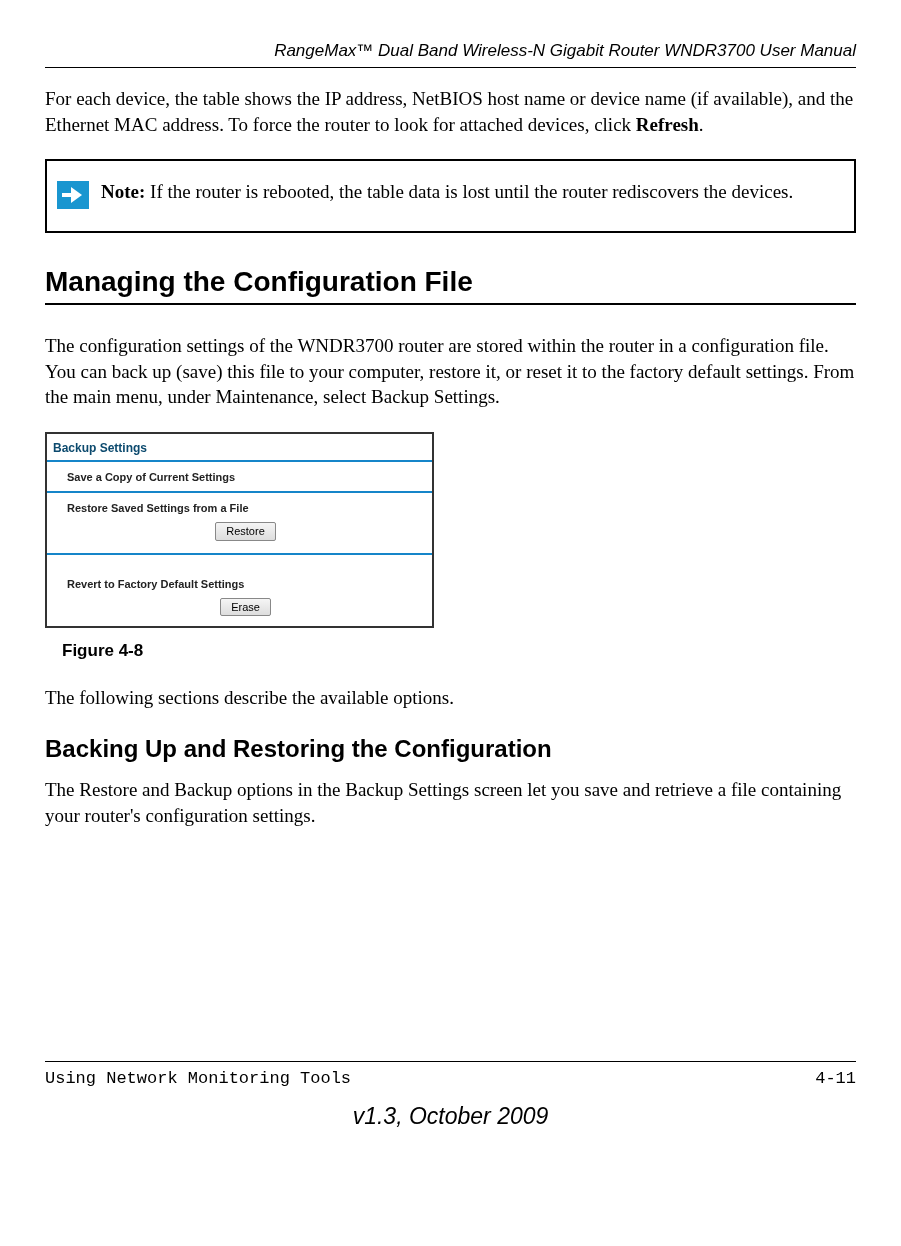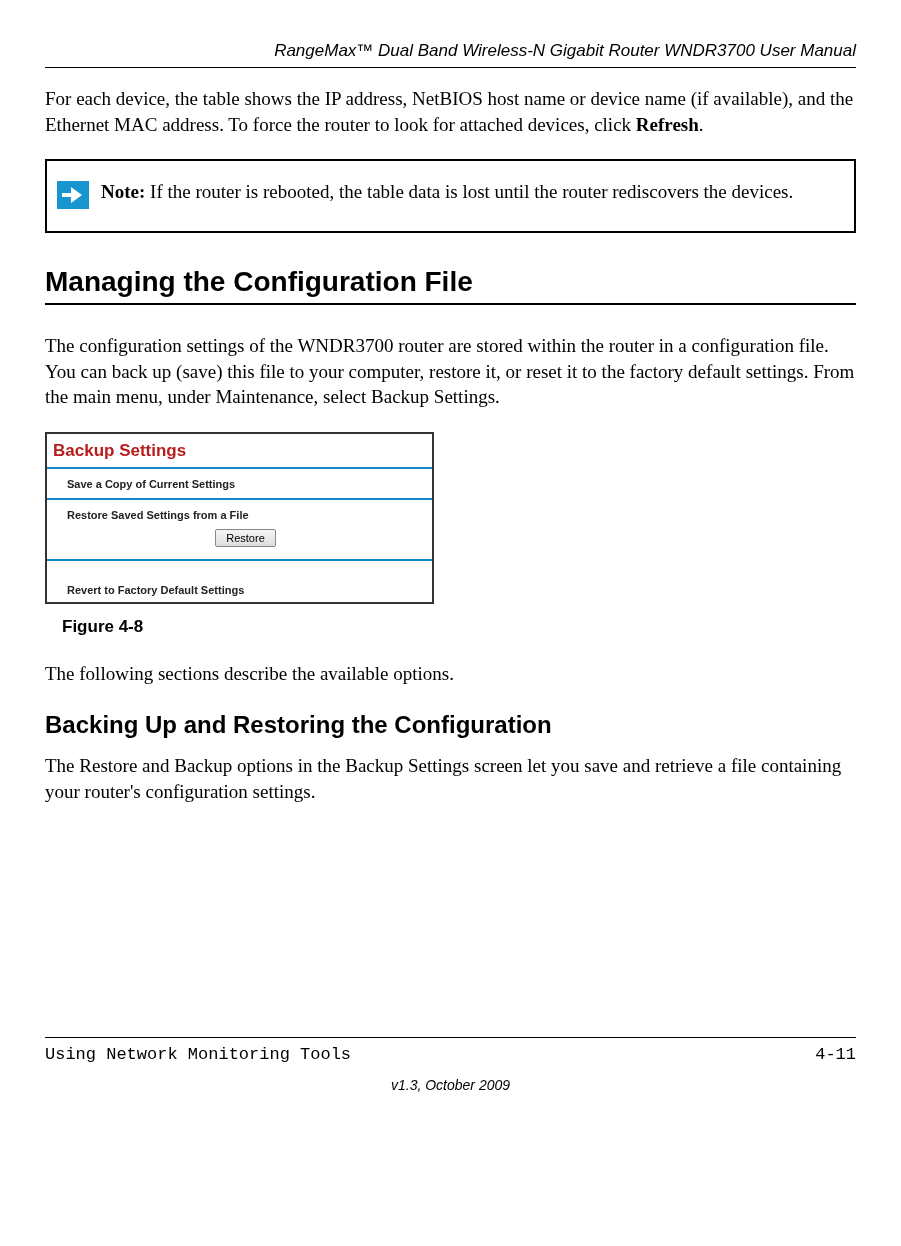--- a/index.html
+++ b/index.html
@@ -92,24 +92,24 @@
       margin: 8px 0 6px 0;
     }
     .screenshot {
       border: 2px solid #333;
       width: 385px;
       background: #fff;
       font-family: Tahoma, Arial, sans-serif;
       font-size: 11px;
     }
     .ss-title {
-      color: #b91c1c;
+      color: #0c4a6e;
       font-weight: bold;
       padding: 6px 6px 2px 6px;
-      font-size: 17px;
+      font-size: 12px;
     }
     .ss-hr-blue {
       border: none;
       border-top: 2px solid #1585c9;
       margin: 2px 0 8px 0;
     }
     .ss-section {
       padding: 0 8px 4px 20px;
     }
     .ss-label {
@@ -153,21 +153,21 @@
     .footer {
       display: flex;
       justify-content: space-between;
       font-family: Liberation Mono, monospace;
       font-size: 17px;
     }
     .footer-version {
       text-align: center;
       font-family: Arial, Helvetica, sans-serif;
       font-style: italic;
-      font-size: 14px;
+      font-size: 23px;
       margin-top: 10px;
     }
     b { font-weight: bold; }
   </style>
 </head>
 <body>
 
 <div class="header-title">RangeMax™ Dual Band Wireless-N Gigabit Router WNDR3700 User Manual</div>
 <hr class="header-rule">
 
@@ -199,20 +199,23 @@
     <hr class="ss-hr-blue">
     <div class="ss-section">
       <div class="ss-label">Restore Saved Settings from a File</div>
       <div class="ss-center">
         <span class="ss-btn">Restore</span>
       </div>
     </div>
     <hr class="ss-hr-blue">
     <div class="ss-section" style="padding-top:14px;">
       <div class="ss-label">Revert to Factory Default Settings</div>
+      <div class="ss-center">
+        <span class="ss-btn">Erase</span>
+      </div>
     </div>
   </div>
 </div>
 
 <div class="figure-cap">Figure 4-8</div>
 
 <p class="body-para">The following sections describe the available options.</p>
 
 <h2 class="subsection">Backing Up and Restoring the Configuration</h2>
 

